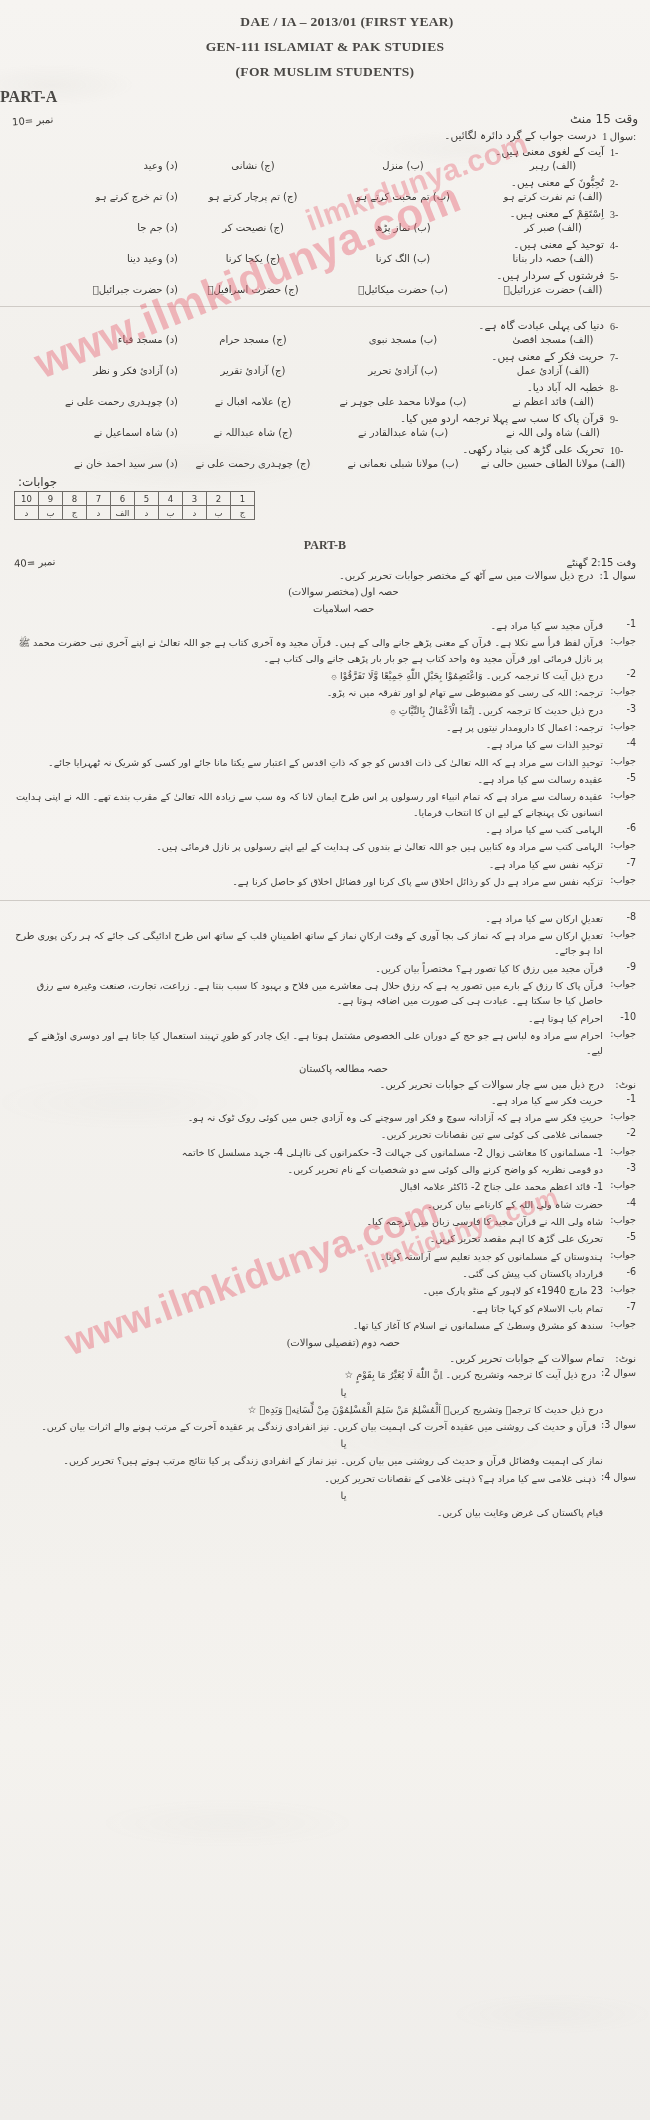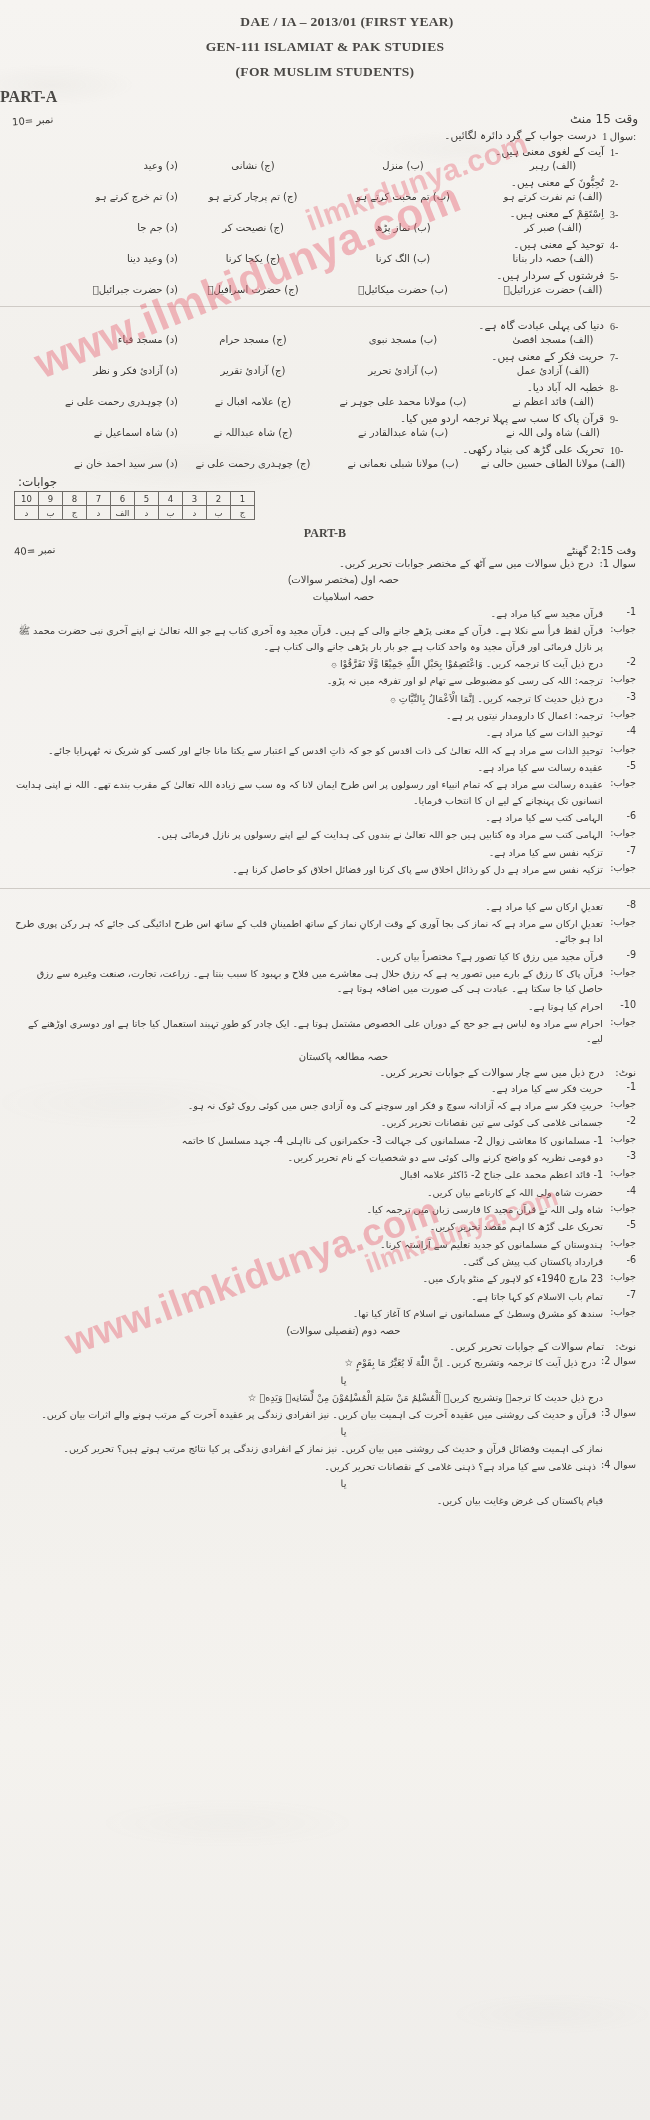--- a/index.html
+++ b/index.html
@@ -60,37 +60,37 @@
     text-align:center;vertical-align:middle;
     font-size:8.5px;
     font-family:"DejaVu Sans",sans-serif;
     color:#3a3835;
     padding:0;
   }
   .ansrow td{height:12px;}
   .qa{display:flex;direction:rtl;gap:5px;padding:1px 14px;}
   .qa .lab{min-width:28px;font-family:"DejaVu Sans",sans-serif;font-size:9.6px;text-align:right;color:#3a3835;}
   .qa .body{flex:1;font-family:"DejaVu Sans",sans-serif;font-size:9.6px;text-align:right;direction:rtl;line-height:1.6;color:#3a3835;}
-  .center{text-align:center;direction:rtl;font-family:Liberation Sans, sans-serif;font-size:10px;color:#3a3835;padding:3px 0;margin-left:37px;}
+  .center{text-align:center;direction:rtl;font-family:Liberation Serif, serif;font-size:10px;color:#3a3835;padding:3px 0;margin-left:37px;}
 
   
   .wm{
     position:absolute;
     font-family:"Liberation Sans",sans-serif;
     font-weight:bold;
     color:rgba(232,96,112,.42);
     white-space:nowrap;
     pointer-events:none;
     letter-spacing:.5px;
   }
   .wm1{left:20px;top:255px;font-size:44px;transform:rotate(-22deg);}
   .wm2{left:55px;top:1255px;font-size:38px;transform:rotate(-20deg);}
   .wm3{left:300px;top:165px;font-size:30px;transform:rotate(-20deg);color:rgba(232,96,112,.38);}
   .wm4{left:360px;top:1215px;font-size:26px;transform:rotate(-20deg);color:rgba(232,96,112,.38);}
-  .partb{font-size:12px;font-weight:bold;text-align:center;padding-top:6px;color:#4a4845;font-family:"Liberation Serif",serif;}
+  .partb{font-size:12px;font-weight:bold;text-align:center;padding-top:6px;color:#4a4845;font-family:"Liberation Serif",serif;margin-top:12px;}
   .tl2{display:flex;justify-content:space-between;padding:4px 14px 0 14px;font-family:"DejaVu Sans",sans-serif;font-size:10px;color:#3a3835;}
   .tl2 .l{transform:rotate(-3deg);}
   .noteline{display:flex;direction:rtl;gap:6px;padding:2px 14px;font-family:"DejaVu Sans",sans-serif;font-size:10px;direction:rtl;color:#3a3835;}
   .noteline .lab{min-width:26px;text-align:right;}
   .noteline .body{flex:1;text-align:right;}
 </style>
 </head>
 <body>
 
 <div class="page">

